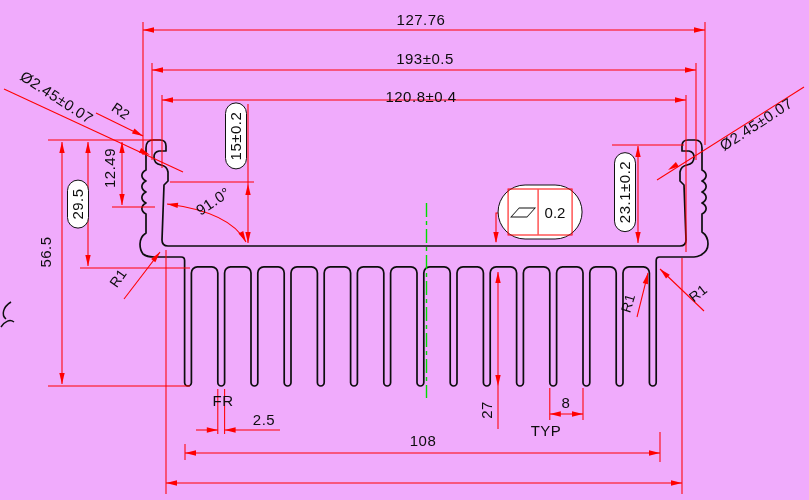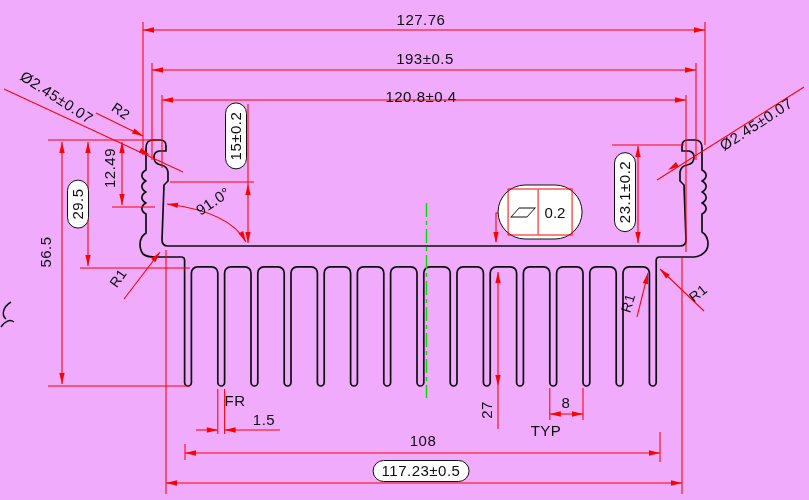--- a/index.html
+++ b/index.html
@@ -133,20 +133,19 @@
           <div class="pgram"></div>
         </div>
       <div class="flat-cell val">0.2</div>
     </div>
   </div>
 
   <div class="lbl sm" style="left:118px;top:278px;--r:-55deg">R1</div>
   <div class="lbl sm" style="left:628px;top:303px;--r:-73deg">R1</div>
   <div class="lbl sm" style="left:698px;top:293px;--r:-38deg">R1</div>
 
-  <div class="lbl" style="left:235px;top:400px">FR</div>
-  <div class="lbl" style="left:264px;top:419px">1.5</div>
+  <div class="lbl" style="left:223px;top:400px">FR</div>
+  <div class="lbl" style="left:264px;top:419px">2.5</div>
   <div class="lbl" style="left:486px;top:410px;--r:-90deg">27</div>
   <div class="lbl" style="left:566px;top:402px">8</div>
   <div class="lbl" style="left:546px;top:430px">TYP</div>
   <div class="lbl" style="left:423px;top:440px">108</div>
-  <div class="lbl pill" style="left:421px;top:471px">117.23±0.5</div>
 </div>
 
 </body></html>

